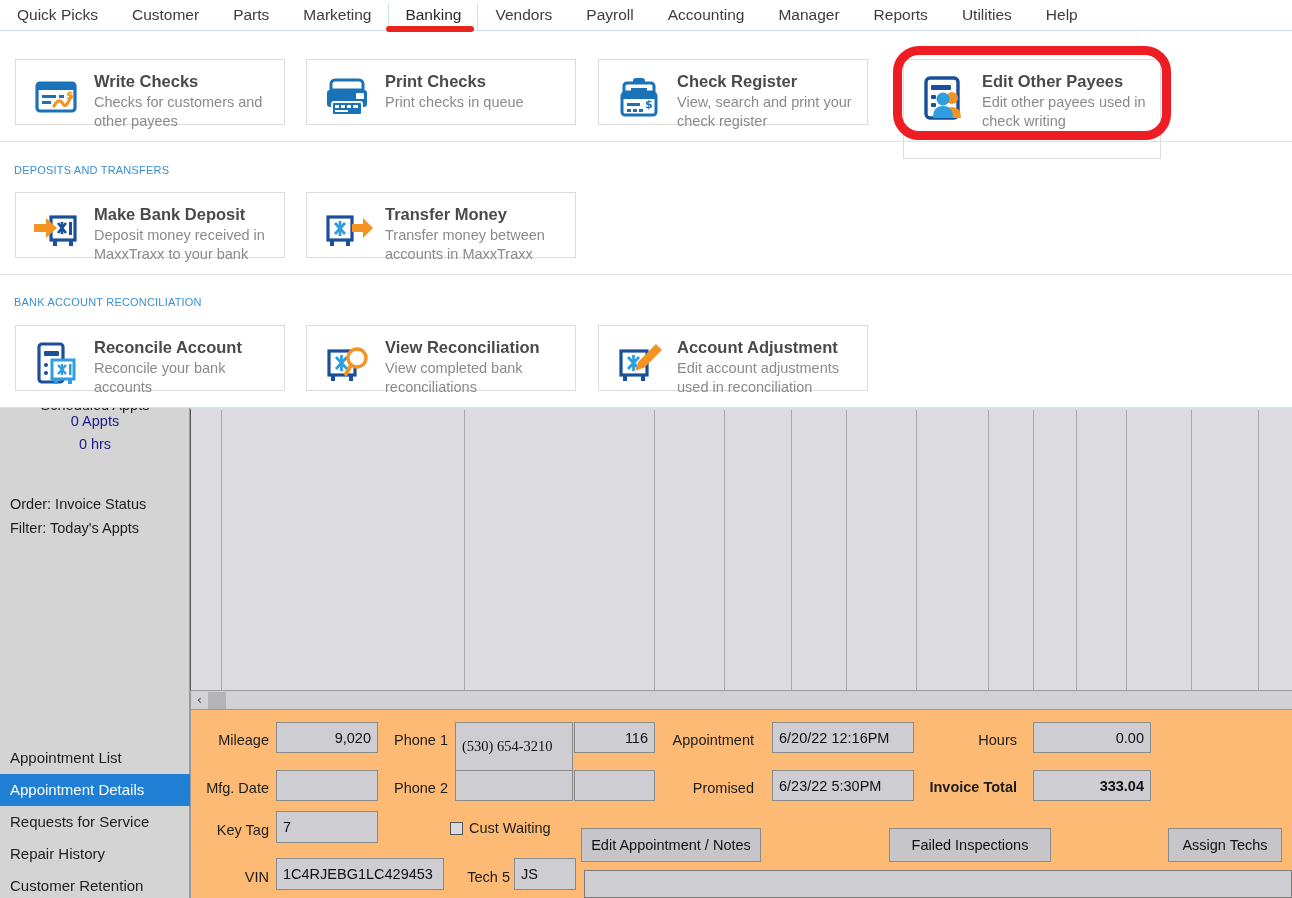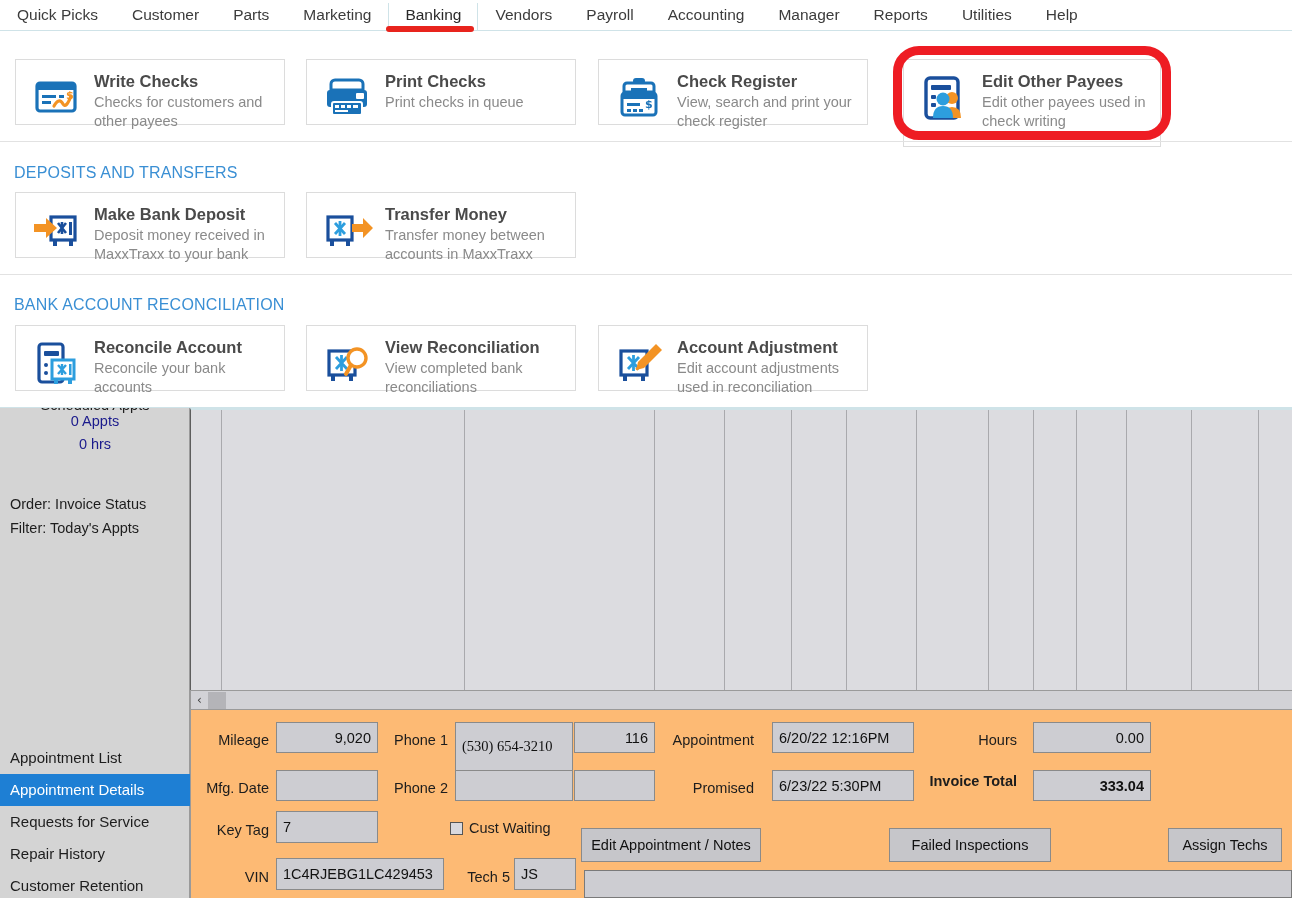--- a/index.html
+++ b/index.html
@@ -110,21 +110,21 @@
   
   .panel {
     position: absolute; left: 0; top: 31px; width: 1292px; height: 377px;
     background: #ffffff; z-index: 25;
     border-bottom: 1px solid #cfe3e8;
   }
   .panel .sep {
     position: absolute; left: 0; width: 1292px; height: 1px; background: #e2e2e2;
   }
   .sec-title {
-    position: absolute; font-size: 16px; color: #3a8fd4; letter-spacing: .2px; white-space: nowrap;
+    position: absolute; font-size: 11px; color: #3a8fd4; letter-spacing: .2px; white-space: nowrap;
   }
 
   .card {
     position: absolute; background: #ffffff; border: 1px solid #dcdcdc;
     display: flex; align-items: flex-start; padding: 10px 10px 10px 12px;
   }
   .card .ico { flex: 0 0 auto; width: 56px; height: 46px; margin-right: 10px; margin-top: 4px; }
   .card .txt { padding-top: 2px; }
   .card .ttl { font-size: 16.5px; font-weight: bold; color: #4a4a4a; line-height: 19px; white-space: nowrap; }
   .card .sub { font-size: 14.5px; color: #8a8a8a; line-height: 19px; margin-top: 2px; }
@@ -214,21 +214,21 @@
 
     <div class="fld-label" style="left:466px;top:22px;width:97px;">Appointment</div>
     <div class="fld-box" style="left:581px;top:12px;width:142px;height:31px;">6/20/22 12:16PM</div>
 
     <div class="fld-label" style="left:486px;top:70px;width:77px;">Promised</div>
     <div class="fld-box" style="left:581px;top:60px;width:142px;height:31px;">6/23/22  5:30PM</div>
 
     <div class="fld-label" style="left:760px;top:22px;width:66px;">Hours</div>
     <div class="fld-box right" style="left:842px;top:12px;width:118px;height:31px;">0.00</div>
 
-    <div class="fld-label bold" style="left:710px;top:63px;width:116px;">Invoice Total</div>
+    <div class="fld-label bold" style="left:710px;top:69px;width:116px;">Invoice Total</div>
     <div class="fld-box right bold" style="left:842px;top:60px;width:118px;height:31px;">333.04</div>
 
     <div class="btn" style="left:390px;top:118px;width:180px;height:34px;">Edit Appointment / Notes</div>
     <div class="btn" style="left:698px;top:118px;width:162px;height:34px;">Failed Inspections</div>
     <div class="btn" style="left:977px;top:118px;width:114px;height:34px;">Assign Techs</div>
 
     <div class="notes-area" style="left:393px;top:160px;right:0;bottom:0;"></div>
   </div>
 
   <div class="panel">
@@ -285,21 +285,21 @@
           <rect x="28" y="35" width="4" height="3" fill="#1a72b8"></rect>
           <text x="34" y="34" font-size="11" font-weight="bold" fill="#1a72b8" font-family="DejaVu Sans, sans-serif">$</text>
         </svg>
       </div>
       <div class="txt">
         <div class="ttl">Check Register</div>
         <div class="sub">View, search and print your check register</div>
       </div>
     </div>
 
-    <div class="card" style="left:903px;top:28px;width:258px;height:88px;">
+    <div class="card" style="left:903px;top:28px;width:258px;height:100px;">
       <div class="ico">
         <svg viewBox="0 0 56 46" width="56" height="46">
           <rect x="10" y="4" width="32" height="40" rx="4" fill="#fff" stroke="#1a4f9c" stroke-width="3.4"></rect>
           <rect x="15" y="11" width="20" height="5" rx="1" fill="#1a4f9c"></rect>
           <rect x="15" y="21" width="5" height="4" rx="1" fill="#1a4f9c"></rect>
           <rect x="15" y="29" width="5" height="4" rx="1" fill="#1a4f9c"></rect>
           <circle cx="36" cy="24" r="6" fill="#f39324"></circle>
           <path d="M27 44 q0 -11 9 -11 q9 0 9 11z" fill="#f39324"></path>
           <circle cx="27" cy="25" r="6.5" fill="#2d9ede"></circle>
           <path d="M17 44 q0 -12 10 -12 q10 0 10 12z" fill="#2d9ede"></path>

